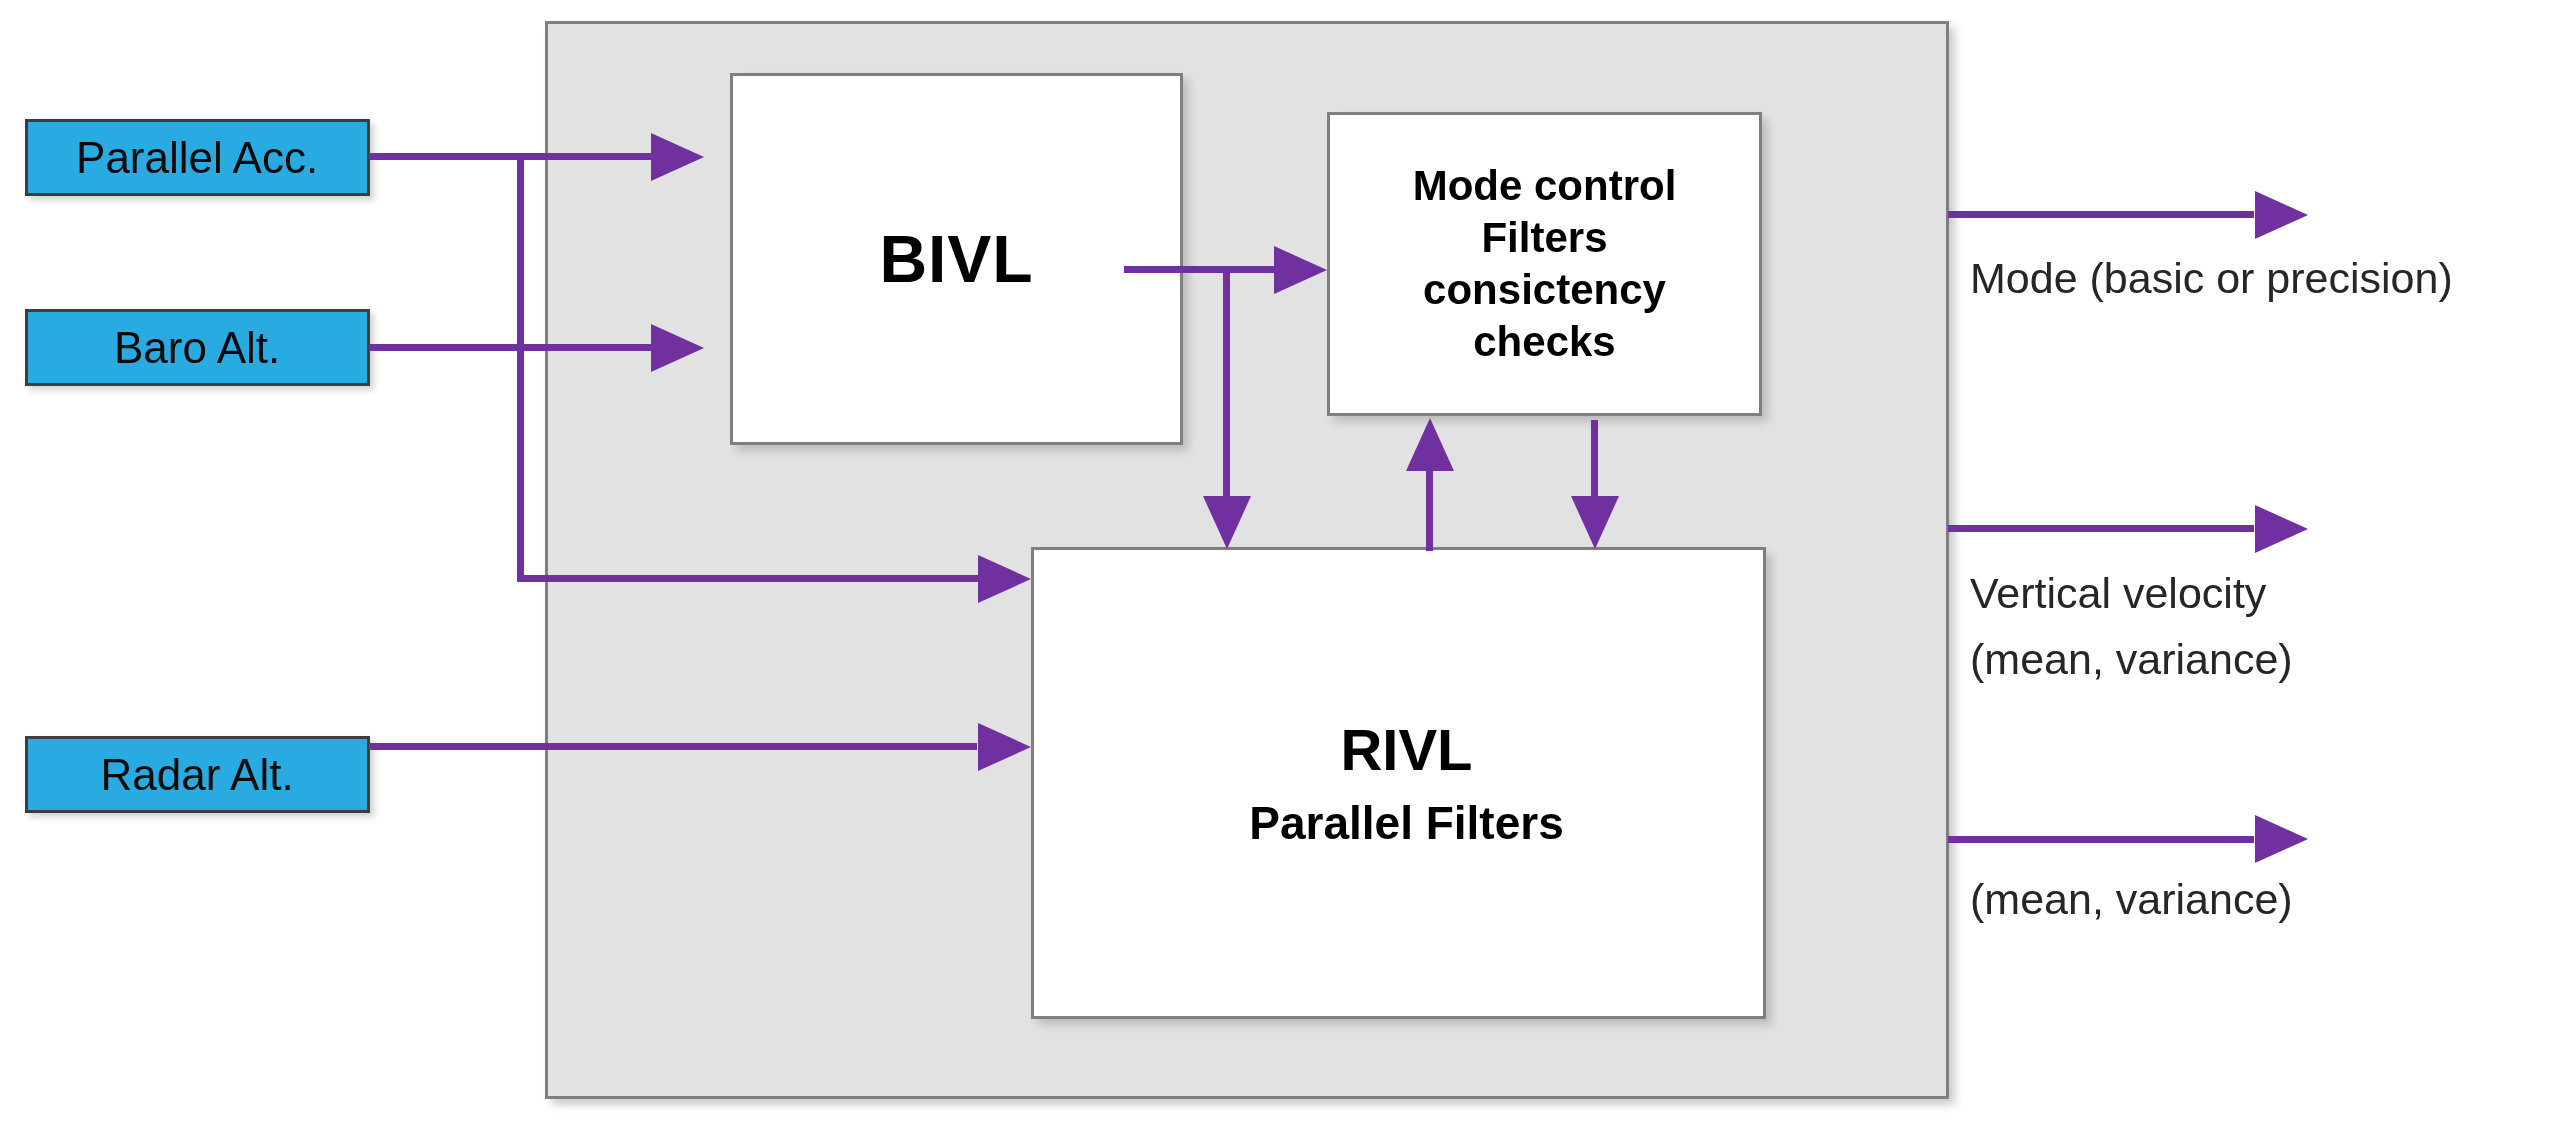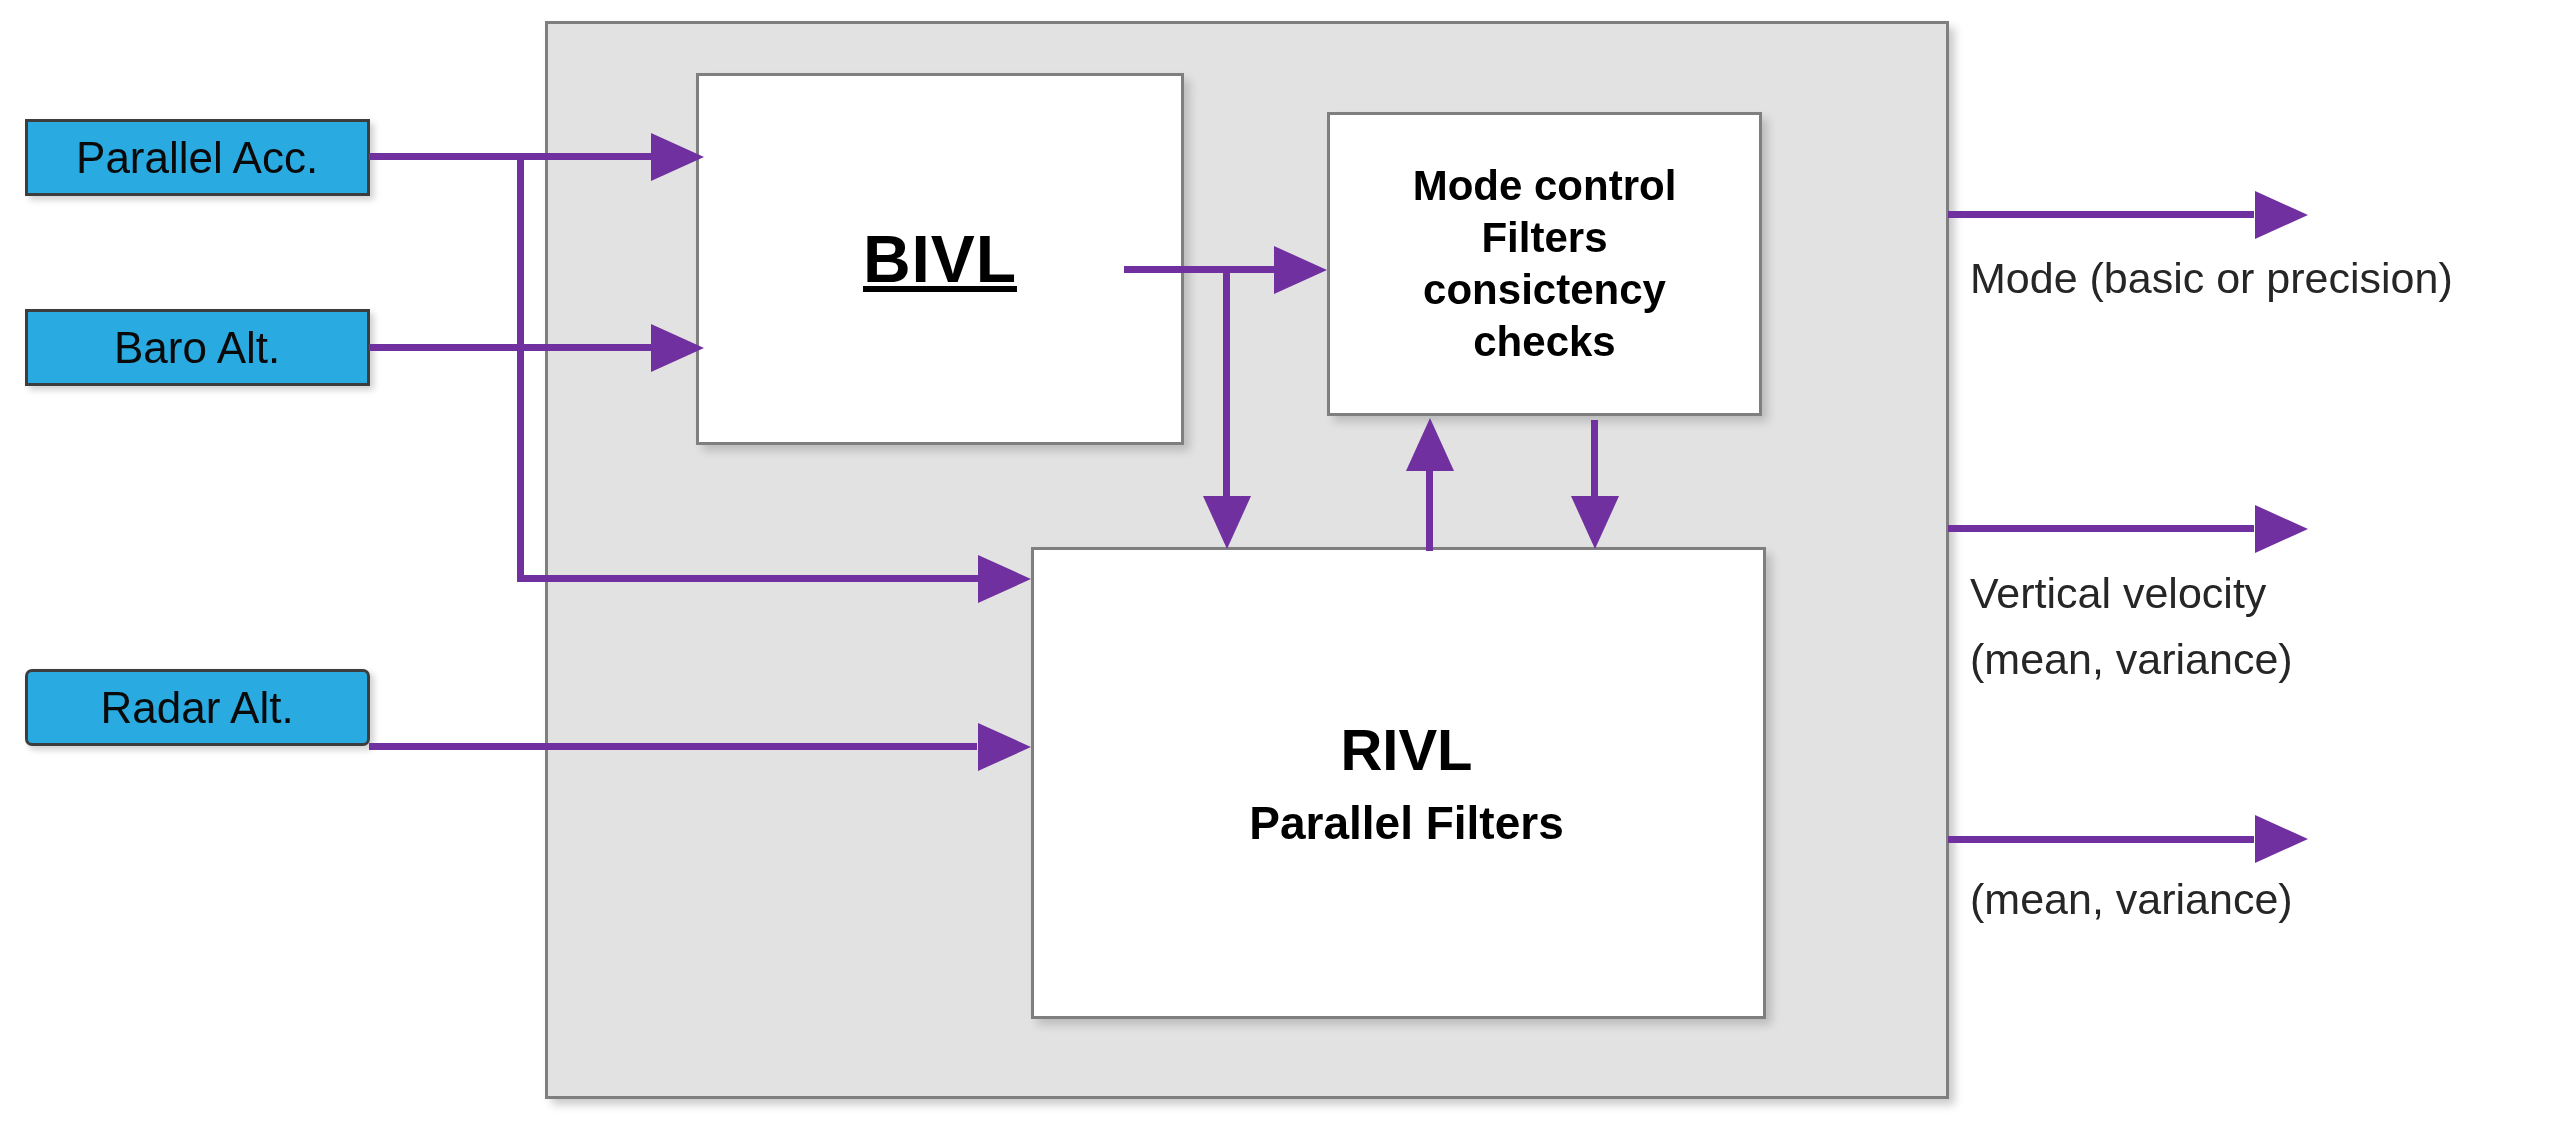--- a/index.html
+++ b/index.html
@@ -28,41 +28,41 @@
     border: 3.6px solid #7F7F7F;
     box-sizing: border-box;
     box-shadow: 5.5px 5.5px 9px rgba(0,0,0,0.18);
     display: flex;
     flex-direction: column;
     align-items: center;
     justify-content: center;
     text-align: center;
     color: #000000;
   }
-  .bivl-box { left: 696px; top: 73px; width: 488px; height: 372px; text-decoration: underline; }
+  .bivl-box { left: 730px; top: 73px; width: 453px; height: 372px; }
   .bivl-box .big-label { font-size: 66px; font-weight: bold; letter-spacing: 0.9px; }
   .mode-box { left: 1327px; top: 112px; width: 435px; height: 304px; }
   .mode-box .line { font-size: 42px; font-weight: bold; line-height: 52px; }
   .rivl-box { left: 1031px; top: 547px; width: 735px; height: 472px; padding-left: 16px; }
   .rivl-box .big-label { font-size: 58px; font-weight: bold; }
   .rivl-box .sub-label { font-size: 46px; font-weight: bold; margin-top: 12.8px; }
 
   .input-box {
     position: absolute;
     left: 24.6px; width: 345px; height: 77px;
     background: #29ABE2;
     border: 3.6px solid #3D3D3D;
     box-sizing: border-box;
     display: flex; align-items: center; justify-content: center;
     font-size: 44px; color: #0A0A0A;
     box-shadow: 3.6px 3.6px 6.4px rgba(0,0,0,0.18);
   }
   .input-va { top: 119px; }
   .input-ba { top: 309px; }
-  .input-ra { top: 669px; border-radius: 7px; }
+  .input-ra { top: 736px; }
 
   
   .hline, .vline { position: absolute; background: #7030A0; }
   .hline { height: 7.3px; }
   .vline { width: 7.3px; }
   .head-right {
     position: absolute; width: 0; height: 0;
     border-top: 24px solid transparent;
     border-bottom: 24px solid transparent;
     border-left: 53px solid #7030A0;

